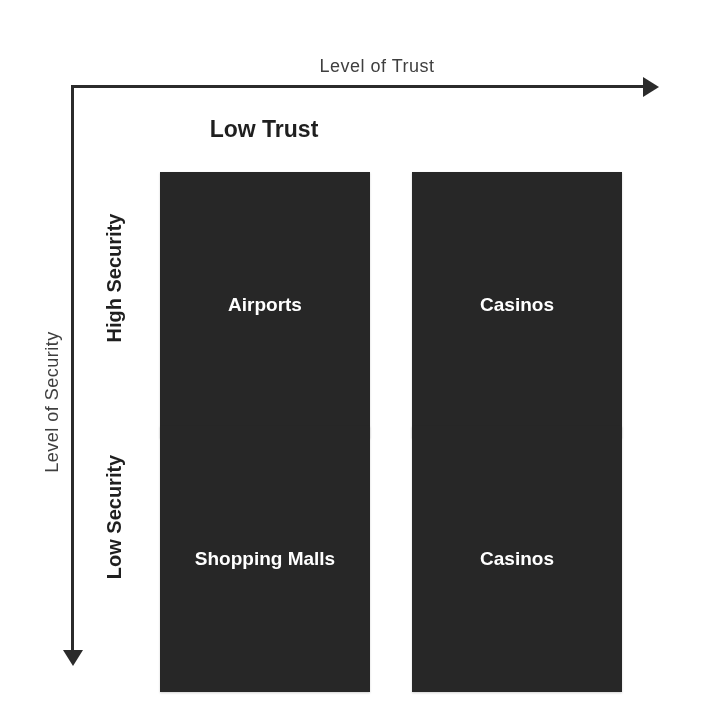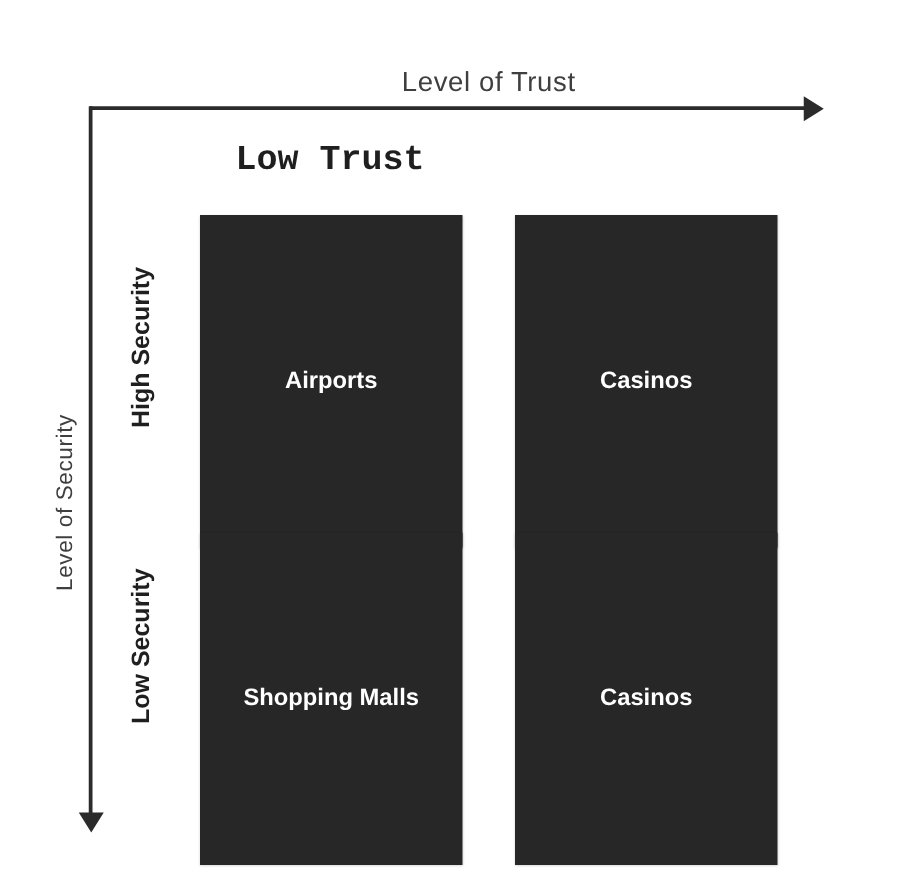--- a/index.html
+++ b/index.html
@@ -47,45 +47,44 @@
     position: absolute;
     left: 63px; top: 650px;
     width: 0; height: 0;
     border-left: 10px solid transparent;
     border-right: 10px solid transparent;
     border-top: 16px solid var(--axis);
   }
   
   .x-axis-label {
     position: absolute;
-    left: 391px; top: 66px;
+    left: 377px; top: 66px;
     transform: translate(-50%, -50%);
-    font-size: 22px;
+    font-size: 18px;
     letter-spacing: 0.5px;
     color: var(--axis-label-text);
     white-space: nowrap;
   }
   .y-axis-label {
     position: absolute;
     left: 52px; top: 402px;
     transform: translate(-50%, -50%) rotate(-90deg);
     font-size: 18px;
     letter-spacing: 0.5px;
     color: var(--axis-label-text);
     white-space: nowrap;
   }
   
   .col-header {
     position: absolute;
     transform: translate(-50%, -50%);
-    font-size: 28px;
+    font-size: 23px;
     font-weight: bold;
     color: var(--header-text);
     white-space: nowrap;
-    font-family: Liberation Mono, monospace;
   }
   .col-header.col1 { left: 264px; top: 129px; }
   .col-header.col2 { left: 517px; top: 129px; }
   .row-header {
     position: absolute;
     transform: translate(-50%, -50%) rotate(-90deg);
     font-size: 20px;
     font-weight: bold;
     color: var(--header-text);
     white-space: nowrap;

